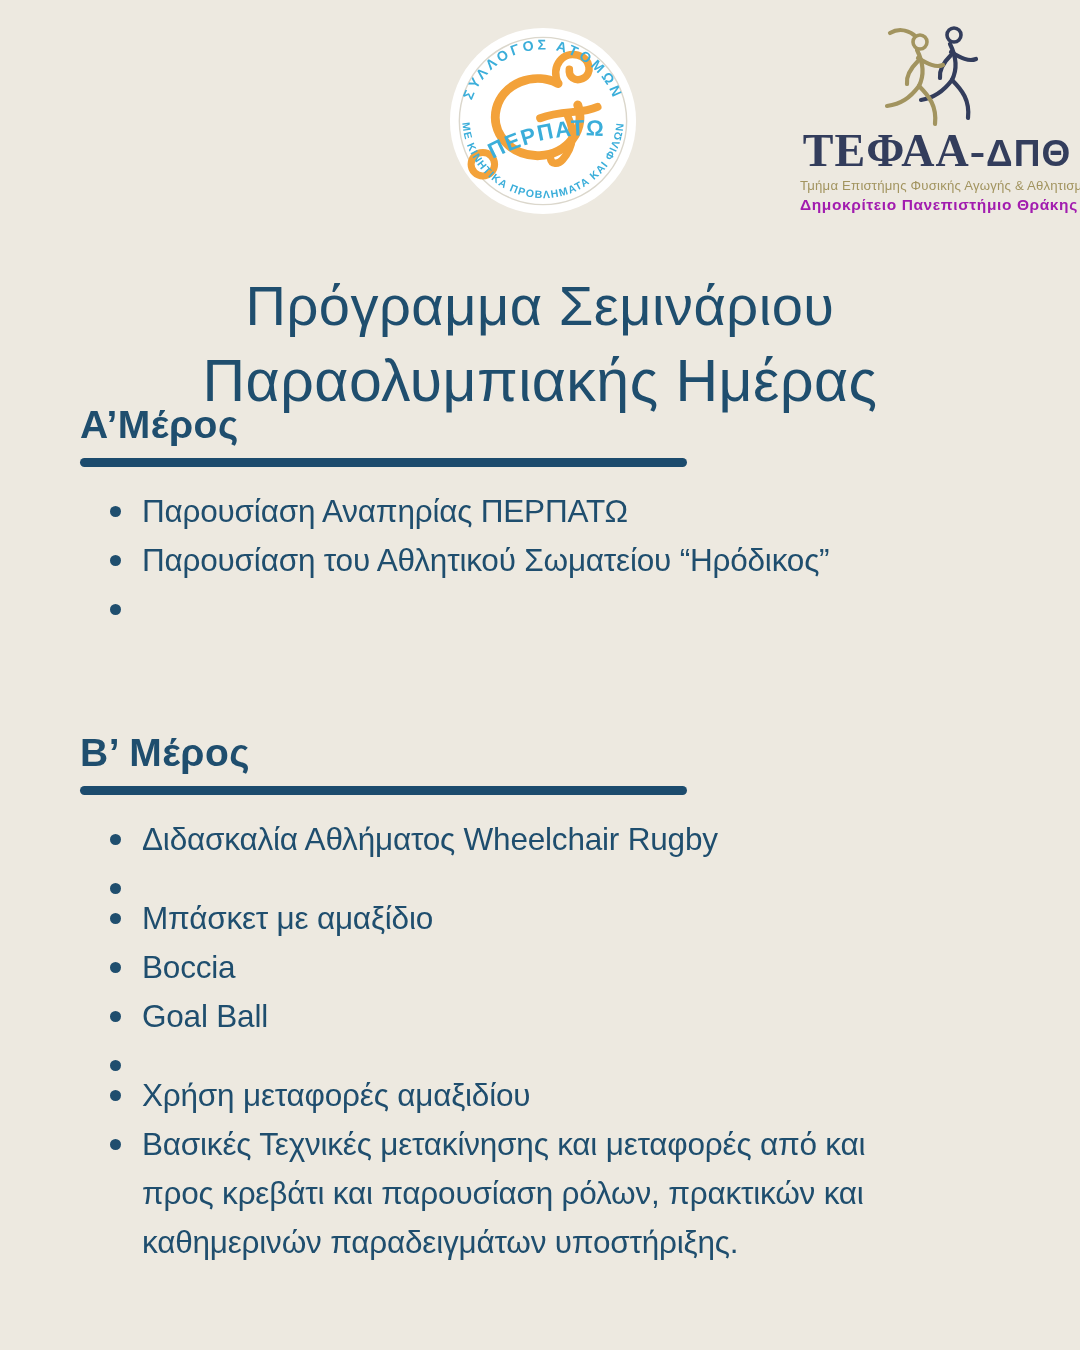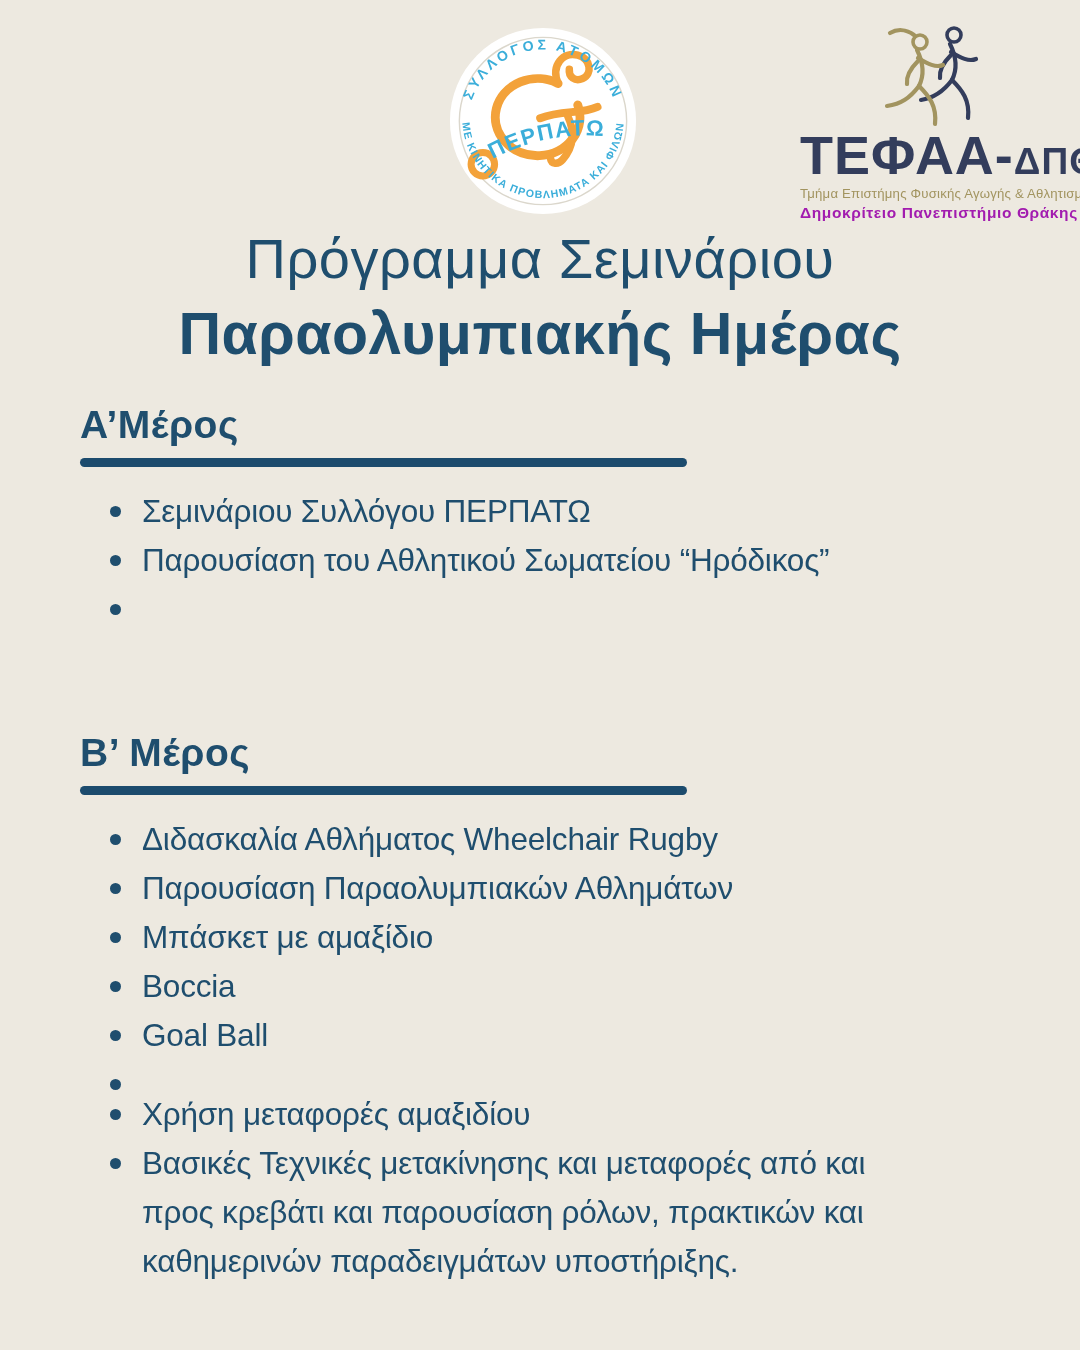--- a/index.html
+++ b/index.html
@@ -10,29 +10,29 @@
     font-family:"Liberation Sans", sans-serif;
     color:#1F4E6E;
     overflow:hidden;
   }
 
   
   .perpato-logo { position:absolute; left:449px; top:27px; width:188px; height:188px; }
   .tefaa-logo   { position:absolute; left:800px; top:22px; width:274px; text-align:center; }
   .tefaa-runners { display:block; margin:0 auto; }
   .tefaa-acronym { margin-top:-4px; font-weight:bold; color:#333D5C; letter-spacing:1px; line-height:1; white-space:nowrap; }
-  .tefaa-acronym .big   { font-size:54px; }
+  .tefaa-acronym .big   { font-size:46px;font-family:Liberation Serif, serif; }
   .tefaa-acronym .small { font-size:37px; }
   .tefaa-dept { margin-top:4px; font-size:13.2px; color:#A2945F; letter-spacing:0.2px; white-space:nowrap; }
   .tefaa-univ { margin-top:3px; font-size:15.5px; font-weight:bold; color:#a21caf; letter-spacing:0.6px; white-space:nowrap;text-align:right; }
 
   
   .title-block { position:absolute; top:226px; left:0; width:100%; text-align:center; }
-  .title-line1 { font-size:56px; font-weight:normal; letter-spacing:0.5px; }
-  .title-line2 { font-size:59px; font-weight:bold; margin-top:9px; letter-spacing:0.5px; }
+  .title-line1 { font-size:56px; font-weight:normal; letter-spacing:0.5px;margin-top:47px; }
+  .title-line2 { font-size:59px; font-weight:normal; margin-top:9px; letter-spacing:0.5px; }
 
   
   .section { position:absolute; left:80px; width:920px; }
   .section-a { top:403px; }
   .section-b { top:731px; }
   .sec-heading { font-size:39px; font-weight:bold; letter-spacing:0.5px; }
   .sec-rule { width:607px; height:9px; background:#1C4B6D; border-radius:5px; margin-top:11px; }
   ul.bullet-list { list-style:none; margin:20px 0 0 0; padding:0; }
   ul.bullet-list li { display:flex; align-items:flex-start; }
   .dot { width:11px; height:11px; border-radius:50%; background:#1F4E6E; margin:19px 21px 0 30px; flex:0 0 auto; }
@@ -98,21 +98,21 @@
     <div class="title-line1">Πρόγραμμα Σεμινάριου</div>
     <div class="title-line2">Παραολυμπιακής Ημέρας</div>
   </div>
 
   <div class="section section-a">
     <div class="sec-heading">Α’Μέρος</div>
     <div class="sec-rule"></div>
     <ul class="bullet-list">
         <li>
           <span class="dot"></span>
-          <span class="li-text">Σεμινάριου Συλλόγου ΠΕΡΠΑΤΩ</span>
+          <span class="li-text">Παρουσίαση Αναπηρίας ΠΕΡΠΑΤΩ</span>
         </li>
         <li>
           <span class="dot"></span>
           <span class="li-text">Παρουσίαση του Αθλητικού Σωματείου “Ηρόδικος”</span>
         </li>
         <li>
           <span class="dot"></span>
         </li>
       </ul>
   </div>
@@ -120,21 +120,20 @@
   <div class="section section-b">
     <div class="sec-heading">Β’ Μέρος</div>
     <div class="sec-rule"></div>
     <ul class="bullet-list">
         <li>
           <span class="dot"></span>
           <span class="li-text">Διδασκαλία Αθλήματος Wheelchair Rugby</span>
         </li>
         <li>
           <span class="dot"></span>
-          <span class="li-text">Παρουσίαση Παραολυμπιακών Αθλημάτων</span>
         </li>
         <li>
           <span class="dot"></span>
           <span class="li-text">Μπάσκετ με αμαξίδιο</span>
         </li>
         <li>
           <span class="dot"></span>
           <span class="li-text">Boccia</span>
         </li>
         <li>

